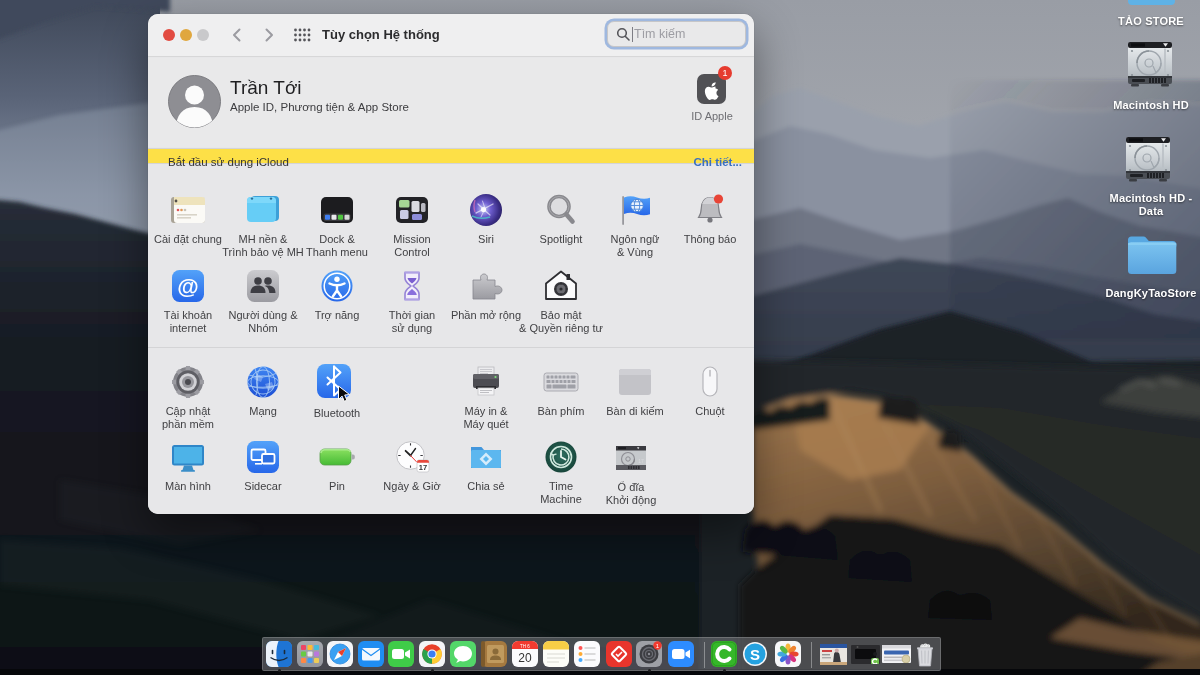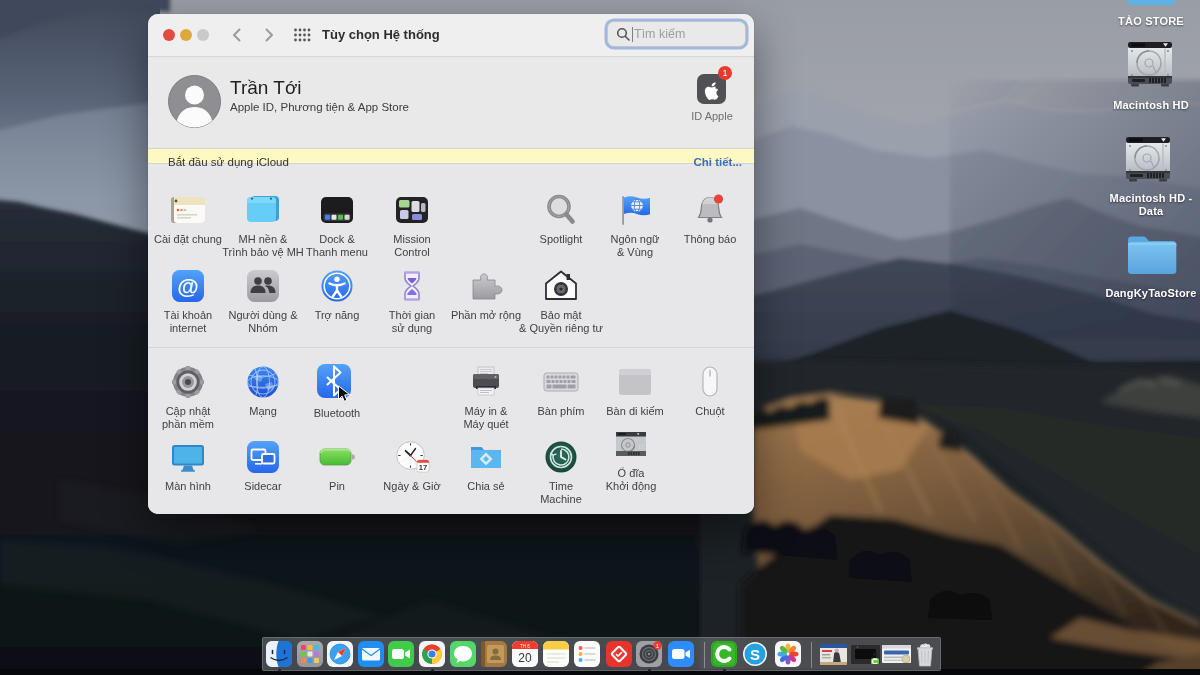--- a/index.html
+++ b/index.html
@@ -16,21 +16,21 @@
   .tl { position:absolute; top:15px; width:12px; height:12px; border-radius:50%; }
   #tl-r { left:15px; background:#e24b41; }
   #tl-y { left:32px; background:#e0a73e; }
   #tl-g { left:49px; background:#c9c9cb; }
   .chev { position:absolute; top:13px; width:16px; height:16px; color:#9a9aa0; }
   #title { position:absolute; left:174px; top:13px; font-size:13px; font-weight:bold; color:#2c2c2e; }
   #search { position:absolute; left:459px; top:7px; width:139px; height:26px; border-radius:7px;
             background:#e9e9ea; border:1px solid #c6c6c8; box-shadow:0 0 0 2.5px rgba(150,177,221,.9); }
   #search .ph { position:absolute; left:26px; top:5px; font-size:12.5px; color:#9d9da3; }
   #userrow { position:absolute; left:0; top:44px; width:606px; height:89px; background:#e9e9ea; }
-  #icloudrow { position:absolute; left:0; top:134px; width:606px; height:16px; background:#fef9c3;
+  #icloudrow { position:absolute; left:0; top:134px; width:606px; height:16px; background:#fde047;
                border-top:1px solid #d4d4d6; border-bottom:1px solid #d4d4d6; }
   #gridarea { position:absolute; left:0; top:164px; width:606px; height:336px; background:#e7e7e9; }
   .cell { position:absolute; text-align:center; }
   .cicon { display:block; margin:0 auto; }
   .clabel { display:block; margin-top:3px; font-size:11px; line-height:13px; color:#414144; }
   #dock { position:absolute; left:262px; top:637px; width:679px; height:34px;
           background:rgba(125,126,133,.52); border:1px solid rgba(255,255,255,.18); border-radius:2px; }
   .dock-i { position:absolute; top:3px; }
   .dock-sep { position:absolute; top:4px; width:1px; height:26px; background:rgba(255,255,255,.35); }
   .dock-dot { position:absolute; top:31px; width:3px; height:3px; border-radius:50%; background:#1c1c1e; }
@@ -270,20 +270,35 @@
       <svg class="cicon" width="40" height="40" viewBox="0 0 40 40">
         <rect x="4" y="7" width="32" height="26" rx="5" fill="#232327"></rect>
         <rect x="7" y="10" width="10.5" height="7.5" rx="1.5" fill="#a5d694"></rect>
         <rect x="19.5" y="11" width="8" height="11" rx="1.5" fill="#dcdce2"></rect>
         <rect x="29" y="13" width="4.5" height="9" rx="1.5" fill="#b9b9c2"></rect>
         <rect x="8" y="20" width="8.5" height="9" rx="1.5" fill="#c9cbe4"></rect>
         <rect x="20" y="24" width="10" height="6" rx="1.5" fill="#8c8cd8"></rect>
       </svg>
       <span class="clabel">Mission<br>Control</span>
     </div>
+    <div class="cell" style="left:301px;top:12px;width:74px">
+      <svg class="cicon" width="40" height="40" viewBox="0 0 40 40">
+        <circle cx="20" cy="20" r="16" fill="url(#gSiri)"></circle>
+        <g stroke="#ffffff" stroke-linecap="round" opacity=".6">
+          <path d="M10 23 Q16 20 27 14" stroke-width="1.4" fill="none"></path>
+          <path d="M12 14 Q17 19 24 25" stroke-width="1.2" fill="none"></path>
+          <path d="M16.5 11 L19.5 20" stroke-width="1" fill="none"></path>
+          <path d="M15 27 Q17 23 18.5 19.5" stroke-width="1" fill="none"></path>
+        </g>
+        <circle cx="17.5" cy="19.5" r="2.6" fill="#ffffff" opacity=".9"></circle>
+        <path d="M6 26 Q14 30 24 27" stroke="#49c8c8" stroke-width="1.6" fill="none" opacity=".8"></path>
+        <path d="M9 10 Q7 16 9 22" stroke="#e070b8" stroke-width="1.4" fill="none" opacity=".7"></path>
+      </svg>
+      <span class="clabel">Siri</span>
+    </div>
     <div class="cell" style="left:376px;top:12px;width:74px">
       <svg class="cicon" width="40" height="40" viewBox="0 0 40 40">
         <circle cx="18" cy="16.5" r="10" fill="#dddde0" stroke="#89898e" stroke-width="3.6"></circle>
         <circle cx="18" cy="16.5" r="10" fill="none" stroke="#b9b9bd" stroke-width="1" opacity=".6"></circle>
         <path d="M25.5 24.5 L31.5 31.5" stroke="#89898e" stroke-width="4.6" stroke-linecap="round"></path>
       </svg>
       <span class="clabel">Spotlight</span>
     </div>
     <div class="cell" style="left:450px;top:12px;width:74px">
       <svg class="cicon" width="40" height="40" viewBox="0 0 40 40">
@@ -522,21 +537,21 @@
     <div class="cell" style="left:376px;top:259px;width:74px">
       <svg class="cicon" width="40" height="40" viewBox="0 0 40 40">
         <circle cx="20" cy="20" r="15.5" fill="url(#gTM)"></circle>
         <circle cx="20" cy="20" r="10.5" fill="none" stroke="#cfe8dd" stroke-width="1.6"></circle>
         <path d="M20 12 A8 8 0 1 1 12.2 18" fill="none" stroke="#cfe8dd" stroke-width="1.6"></path>
         <path d="M12.2 18 l-2.4 -1.8 M12.2 18 l2.8 -.8" stroke="#cfe8dd" stroke-width="1.4" stroke-linecap="round"></path>
         <path d="M20 14 L20 20 L24.5 22.5" stroke="#e8f5ee" stroke-width="1.8" fill="none" stroke-linecap="round"></path>
       </svg>
       <span class="clabel">Time<br>Machine</span>
     </div>
-    <div class="cell" style="left:446px;top:246px;width:74px">
+    <div class="cell" style="left:446px;top:260px;width:74px">
       <svg class="cicon" width="40" height="40" viewBox="0 0 40 40">
         <rect x="5" y="8" width="30" height="24" rx="2" fill="#c6c9cc"></rect>
         <rect x="5" y="8" width="30" height="4.5" fill="#3a3a3f"></rect>
         <rect x="7" y="9" width="8" height="2.2" fill="#1e1e22"></rect>
         <path d="M26 9.2 l2.4 0 l-1.2 2 Z" fill="#e8e8ea"></path>
         <circle cx="17" cy="21" r="6.5" fill="none" stroke="#8e8e94" stroke-width="1.2"></circle>
         <circle cx="17" cy="21" r="2.2" fill="none" stroke="#8e8e94" stroke-width="1"></circle>
         <path d="M23.5 21 a6.5 6.5 0 0 1 -6.5 6.5" fill="none" stroke="#84848a" stroke-width="1.2"></path>
         <rect x="5" y="27" width="30" height="5" fill="#5a5a60"></rect>
         <g fill="#2e2e33">

